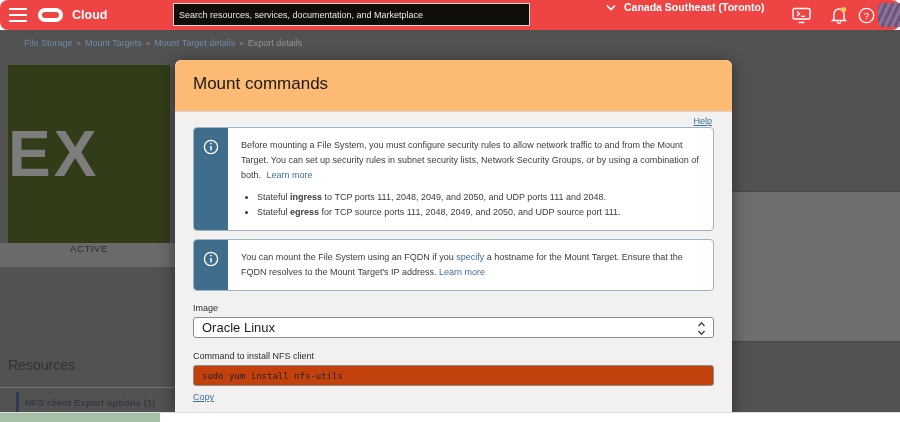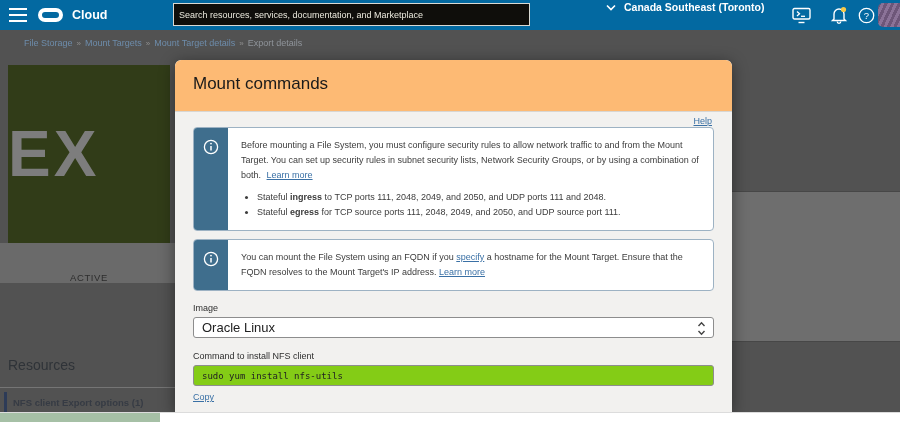--- a/index.html
+++ b/index.html
@@ -1,21 +1,21 @@
 <!DOCTYPE html>
 <html><head>
 <meta charset="utf-8">
 <style>
   * { margin:0; padding:0; box-sizing:border-box; }
   html,body { width:900px; height:422px; }
   body { font-family:"Liberation Sans", sans-serif; overflow:hidden; }
   #screen { position:relative; width:900px; height:422px; background:#fff; overflow:hidden; }
 
   
-  .topbar { position:absolute; left:0; top:0; width:900px; height:30px; background:#0369a1; z-index:40; }
+  .topbar { position:absolute; left:0; top:0; width:900px; height:30px; background:#ef4444; z-index:40;border-radius:8px; }
   .hamburger { position:absolute; left:9px; top:8px; width:18px; height:15px; cursor:pointer; }
   .hamburger span { display:block; width:18px; height:2.4px; background:#fff; margin-bottom:3.4px; }
   .oracle-o { position:absolute; left:38px; top:8px; width:25px; height:14px; border:4.5px solid #fff; border-radius:9px; }
   .brand { position:absolute; left:72px; top:0; height:30px; line-height:30px; color:#fff; font-size:12.5px; font-weight:bold; }
   .search { position:absolute; left:173px; top:3px; width:357px; height:23px; background:#0f0e0b; border:1px solid #d9d9d3; color:#eee; font-size:9px; padding:0 5px; font-family:"Liberation Sans", sans-serif; }
   .search::placeholder { color:#eceade; opacity:1; }
   .region { position:absolute; left:606px; top:0; height:14px; display:flex; align-items:center; gap:8px; color:#fff; cursor:pointer; }
   .region .lbl { font-size:10.5px; font-weight:bold; }
   .tb-icon { position:absolute; top:0; height:30px; display:flex; align-items:center; cursor:pointer; }
   .avatar { position:absolute; left:878px; top:3px; width:28px; height:24px; border-radius:5px;
@@ -25,55 +25,55 @@
   .page-bg { position:absolute; left:0; top:30px; width:900px; height:382px; background:#525252; z-index:1; }
   .band-light { position:absolute; left:176px; right:0; top:161px; height:151px; background:#6e6e6e;
                 border-top:1px solid #474747; border-bottom:1px solid #474747; }
   .breadcrumb { position:absolute; left:8px; top:8px; font-size:9px;margin-left:16px; }
   .breadcrumb a { color:#6d8cab; text-decoration:none; cursor:pointer; }
   .breadcrumb .sep { color:#8f8f8f; margin:0 4px; font-size:8px; }
   .breadcrumb .current { color:#8f949a; }
   .res-avatar { position:absolute; left:8px; top:35px; width:162px; height:178px; background:#313c18;
                 display:flex; align-items:center; justify-content:flex-start; }
   .res-avatar .ex { color:#7d7d7d; font-size:64px; font-weight:bold; letter-spacing:3px; }
-  .status-band { position:absolute; left:0; top:213px; width:178px; height:40px; background:#6a6a6a;
-                 display:flex; align-items:flex-end; justify-content:center; }
+  .status-band { position:absolute; left:0; top:213px; width:178px; height:24px; background:#6a6a6a;
+                 display:flex; align-items:flex-start; justify-content:center; }
   .status-band .txt { font-size:9.5px; color:#2d2d2d; letter-spacing:0.6px; }
   .resources-h { position:absolute; left:8px; top:327px; font-size:14px; color:#2f3338; }
   .res-divider { position:absolute; left:0; top:357px; width:176px; height:1px; background:#757575; }
-  .res-item { position:absolute; left:4px; top:362px; width:176px; height:21px; cursor:pointer;padding-left:41px; }
+  .res-item { position:absolute; left:16px; top:362px; width:176px; height:21px; cursor:pointer;padding-left:41px; }
   .res-item .selbar { position:absolute; left:0; top:0; width:3px; height:21px; background:#2d3b57; }
   .res-item .lbl { position:absolute; left:9px; top:5px; font-size:9.5px; font-weight:bold; color:#363b44; }
 
   
   .bottom-strip { position:absolute; left:0; top:412px; width:900px; height:10px; background:#fff; border-top:1px solid #dcdcdc; z-index:45; }
   .bottom-strip .green { position:absolute; left:0; top:0; width:160px; height:10px; background:#a6c0a6; }
 
   
   .modal { position:absolute; left:175px; top:60px; width:557px; height:352px; background:#f2f1ef;
            border-radius:6px 6px 0 0; box-shadow:0 3px 16px rgba(0,0,0,0.45); z-index:30; overflow:hidden; }
   .modal-header { height:52px; background:#fdba74; border-bottom:1px solid #d8d6d2; border-radius:6px 6px 0 0; position:relative; }
   .modal-title { position:absolute; left:18px; top:14px; font-size:17px; color:#1a1a1a; }
   .help-link { position:absolute; right:20px; top:28px; font-size:9px; color:#3a70a5; text-decoration:underline; cursor:pointer;margin-top:28px; }
   .modal-body { padding:15px 18px 0 18px; }
-  a.inline-link { color:#3a70a5; text-decoration:underline; cursor:pointer; }
+  a.inline-link { color:#3a70a5; cursor:pointer; }
 
   .infobox { display:flex; background:#fff; border:1px solid #9db2c3; border-radius:4px; overflow:hidden; }
   .infobox + .infobox { margin-top:8px; }
   .info-stripe { flex:0 0 34px; background:#3f6e8d; display:flex; justify-content:center; }
   .info-stripe svg { margin-top:11px; }
   .info-content { padding:10px 12px 10px 13px; font-size:9px; line-height:15px; color:#3c3c3c; }
   .info-content ul { margin:7px 0 0 0; padding-left:16px; }
   .info-content li { line-height:15px; }
 
   .field-label { margin-top:12px; font-size:9px; color:#2e2e2e; }
   .select-box { margin-top:4px; position:relative; height:21px; background:#fff; border:1px solid #8d8d8d;
                 border-radius:3px; font-size:13px; color:#222; line-height:19px; padding-left:8px; cursor:pointer; }
   .select-box .chevrons { position:absolute; right:7px; top:3px; }
-  .cmd-input { margin-top:4px; display:block; width:100%; height:21px; background:#84cc16; border:1px solid #8d8d8d;
+  .cmd-input { margin-top:4px; display:block; width:100%; height:21px; background:#c2410c; border:1px solid #8d8d8d;
                border-radius:3px; font-family:"DejaVu Sans Mono", monospace; font-size:9px; color:#222; padding:0 8px; }
   .copy-link { display:inline-block; margin-top:4px; font-size:9px; color:#3a70a5; text-decoration:underline; cursor:pointer; }
   .gap13 { margin-top:13px; }
   .gap7 { margin-top:7px; }
 </style>
 </head>
 <body>
 
 <div id="screen">
 

